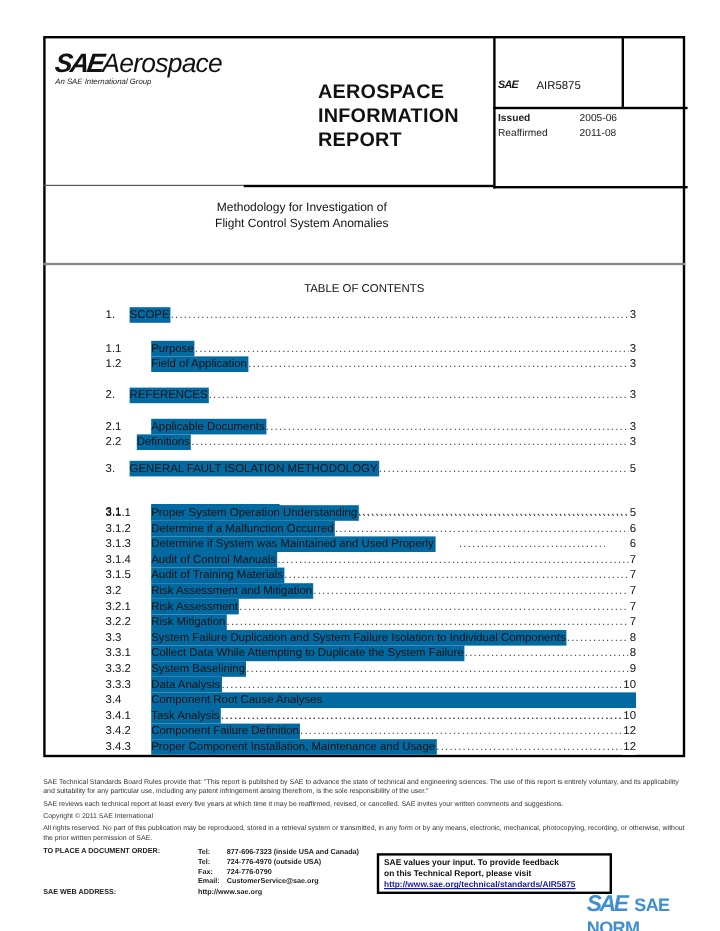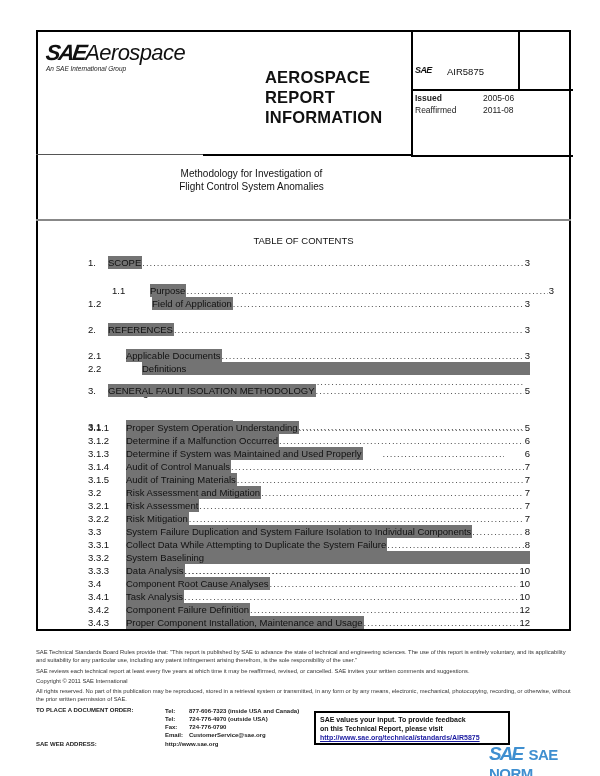--- a/index.html
+++ b/index.html
@@ -13,21 +13,21 @@
   .sae-small { left:415px; top:65px; font-weight:bold; font-style:italic; font-size:9px; letter-spacing:-0.6px; }
   .doc-num { left:447px; top:66px; font-size:9.5px; }
   .meta-row { font-size:8.5px; color:#222; }
   .title { left:36px; width:431px; top:167px; text-align:center; font-size:10px; line-height:13px; }
   .graybar { left:36px; width:535px; top:219px; height:1.5px; background:#888; }
   .toc-title { left:36px; width:535px; top:235px; text-align:center; font-size:9.5px; }
   .toc { left:88px; top:256px; width:442px; }
   .toc-row { position:absolute; left:0; width:442px; height:13px; font-size:9.5px; line-height:13px; display:flex; white-space:nowrap; }
   .toc-num { position:absolute; left:0; }
   .toc-body { position:absolute; display:flex; right:0; }
-  .toc-label { background:#737373; padding-right:1px; }
+  .toc-label { background:#0369a1; padding-right:1px; }
   .toc-dots { flex:1; overflow:hidden; color:#444; letter-spacing:1px; }
   .toc-dots::after { content:"......................................................................................................................................................................................................................."; }
   .toc-page { background:#fff; padding-left:1px; }
   .fine { font-size:5.8px; color:#333; line-height:8px; left:36px; width:540px; }
   .order { font-size:6px; font-weight:bold; color:#222; }
   .feedback { left:314px; top:711px; width:196px; height:34px; border:2px solid #000; box-sizing:border-box; padding:2px 4px; font-size:7px; font-weight:bold; line-height:9px; }
   .feedback a { color:#1a1aa0; text-decoration:underline; }
   .watermark { left:489px; top:743px; }
 </style>
 </head>
@@ -42,22 +42,22 @@
 <div class="hline" style="left:203px; top:154px; width:208px; height:2px;"></div>
 <div class="hline" style="left:411px; top:155px; width:162px; height:2px;"></div>
 
 <div class="abs" style="left:46px; top:40px;">
   <span style="font-weight:bold; font-style:italic; font-size:22px; letter-spacing:-2px; display:inline-block; transform:skewX(-8deg);">SAE</span><span style="font-style:italic; font-size:22px; letter-spacing:-0.6px;">Aerospace</span>
 </div>
 <div class="abs logo-sub">An SAE International Group</div>
 
 <div class="abs doc-type">
   <div>AEROSPACE</div>
+  <div>INFORMATION</div>
   <div>REPORT</div>
-  <div>INFORMATION</div>
 </div>
 
 <div class="abs sae-small">SAE</div>
 <div class="abs doc-num">AIR5875</div>
 
 <div class="abs meta-row" style="left:415px; top:93px;font-weight:bold;">Issued</div>
 <div class="abs meta-row" style="left:483px; top:93px;">2005-06</div>
 <div class="abs meta-row" style="left:415px; top:105px;">Reaffirmed</div>
 <div class="abs meta-row" style="left:483px; top:105px;">2011-08</div>
 
@@ -71,31 +71,31 @@
 
 <div class="abs toc" id="toc">
     <div class="toc-row" style="top: 0px;">
       <span class="toc-num">1.</span>
       <div class="toc-body" style="left: 20px;">
         <span class="toc-label">SCOPE</span>
         <span class="toc-dots"></span>
         <span class="toc-page">3</span>
       </div>
     </div>
-    <div class="toc-row" style="top: 28px; margin-left: 24px;">
+    <div class="toc-row" style="top: 28px;">
       <span class="toc-num">1.1</span>
       <div class="toc-body" style="left: 38px;">
         <span class="toc-label">Purpose</span>
         <span class="toc-dots"></span>
         <span class="toc-page">3</span>
       </div>
     </div>
     <div class="toc-row" style="top: 41px;">
       <span class="toc-num">1.2</span>
-      <div class="toc-body" style="left: 38px; margin-left: 26px;">
+      <div class="toc-body" style="left: 38px;">
         <span class="toc-label">Field of Application</span>
         <span class="toc-dots"></span>
         <span class="toc-page">3</span>
       </div>
     </div>
     <div class="toc-row" style="top: 67px;">
       <span class="toc-num">2.</span>
       <div class="toc-body" style="left: 20px;">
         <span class="toc-label">REFERENCES</span>
         <span class="toc-dots"></span>
@@ -105,21 +105,21 @@
     <div class="toc-row" style="top: 93px;">
       <span class="toc-num">2.1</span>
       <div class="toc-body" style="left: 38px;">
         <span class="toc-label">Applicable Documents</span>
         <span class="toc-dots"></span>
         <span class="toc-page">3</span>
       </div>
     </div>
     <div class="toc-row" style="top: 106px;">
       <span class="toc-num">2.2</span>
-      <div class="toc-body" style="left: 54px; flex-direction: column;">
+      <div class="toc-body" style="left: 26px;">
         <span class="toc-label">Definitions</span>
         <span class="toc-dots"></span>
         <span class="toc-page">3</span>
       </div>
     </div>
     <div class="toc-row" style="top: 128px;">
       <span class="toc-num">3.</span>
       <div class="toc-body" style="left: 20px;">
         <span class="toc-label">GENERAL FAULT ISOLATION METHODOLOGY</span>
         <span class="toc-dots"></span>
@@ -209,37 +209,37 @@
     <div class="toc-row" style="top: 282px;">
       <span class="toc-num">3.3.1</span>
       <div class="toc-body" style="left: 38px;">
         <span class="toc-label">Collect Data While Attempting to Duplicate the System Failure</span>
         <span class="toc-dots"></span>
         <span class="toc-page">8</span>
       </div>
     </div>
     <div class="toc-row" style="top: 295px;">
       <span class="toc-num">3.3.2</span>
-      <div class="toc-body" style="left: 38px; flex-direction: column;">
+      <div class="toc-body" style="left: 38px;">
         <span class="toc-label">System Baselining</span>
         <span class="toc-dots"></span>
         <span class="toc-page">9</span>
       </div>
     </div>
     <div class="toc-row" style="top: 308px;">
       <span class="toc-num">3.3.3</span>
       <div class="toc-body" style="left: 38px;">
         <span class="toc-label">Data Analysis</span>
         <span class="toc-dots"></span>
         <span class="toc-page">10</span>
       </div>
     </div>
     <div class="toc-row" style="top: 321px;">
       <span class="toc-num">3.4</span>
-      <div class="toc-body" style="left: 38px;">
+      <div class="toc-body" style="left: 38px; flex-direction: column;">
         <span class="toc-label">Component Root Cause Analyses</span>
         <span class="toc-dots"></span>
         <span class="toc-page">10</span>
       </div>
     </div>
     <div class="toc-row" style="top: 334px;">
       <span class="toc-num">3.4.1</span>
       <div class="toc-body" style="left: 38px;">
         <span class="toc-label">Task Analysis</span>
         <span class="toc-dots"></span>

